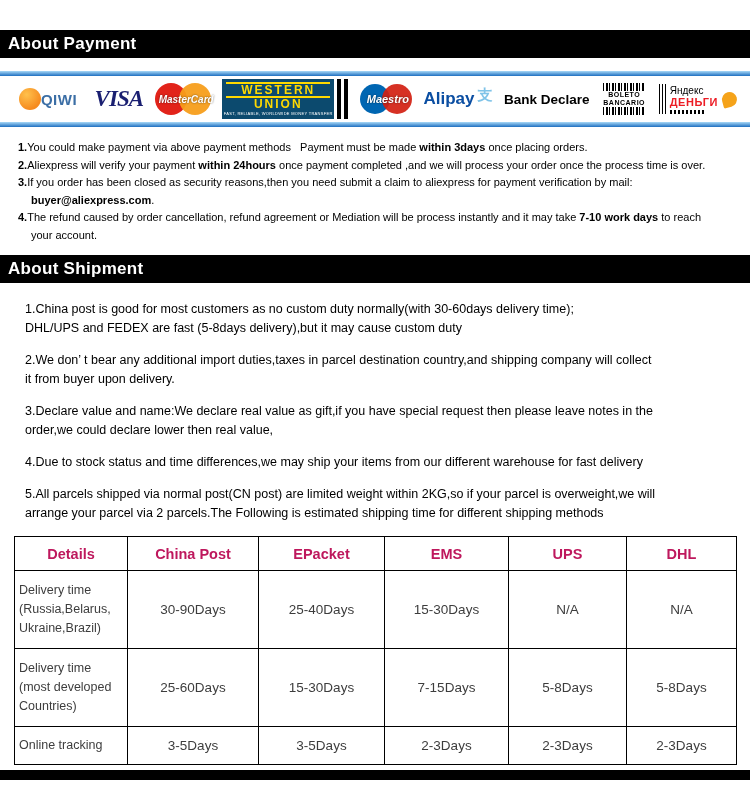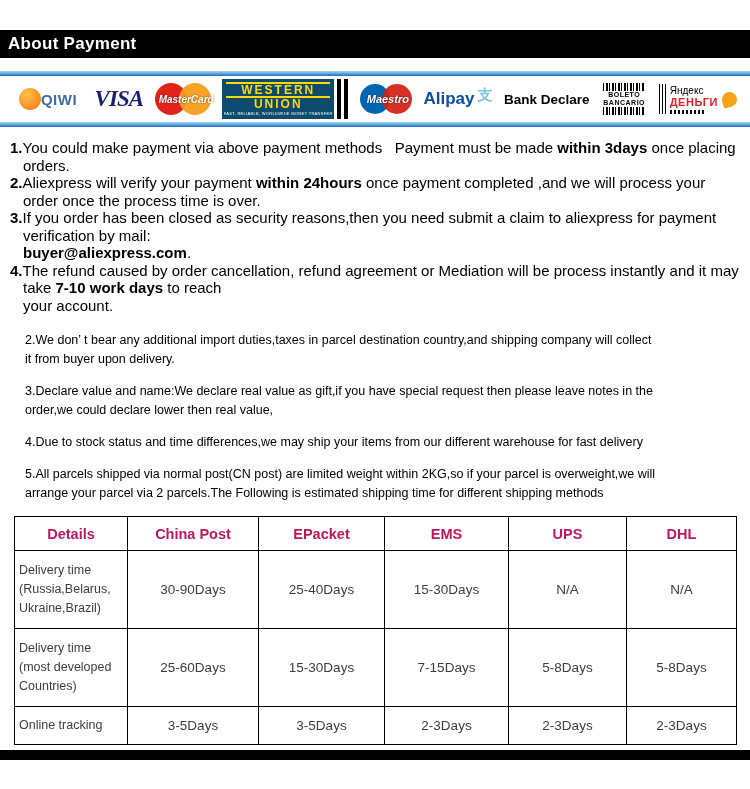--- a/index.html
+++ b/index.html
@@ -124,22 +124,22 @@
   .yx-code { width:34px; height:4px; margin-top:2px;
     background:repeating-linear-gradient(to right, #000 0 2px, transparent 2px 4px); }
   .yx-hand {
     width:15px; height:15px; border-radius:50% 50% 50% 10%;
     background:#f5a31a; transform:rotate(-15deg);
   }
 
   
   .pay-notes { padding:12px 8px 0 10px; }
   .p-note {
-    font-size:15px; line-height:17.5px; color:#000;
-    padding-left:13px; text-indent:-13px;
+    font-size:11px; line-height:17.5px; color:#000;
+    padding-left:13px; text-indent:-13px;margin-left:8px;
   }
   .p-note .num { font-weight:bold; }
   .seg { white-space:pre-line; }
   .b { font-weight:bold; }
 
   
   .ship-header { margin-top:11px; }
   .ship-notes { padding:17px 10px 0 25px; }
   .s-note { font-size:12.5px; line-height:19px; color:#000; margin-bottom:13px; }
 
@@ -251,22 +251,25 @@
 
   <div class="pay-notes">
     <div class="p-note"><span class="num">1.</span><span class="seg"><span>You could make payment via above payment methods&nbsp;&nbsp;&nbsp;Payment must be made </span><span class="b">within 3days</span><span> once placing orders.</span></span></div>
     <div class="p-note"><span class="num">2.</span><span class="seg"><span>Aliexpress will verify your payment </span><span class="b">within 24hours</span><span> once payment completed ,and we will process your order once the process time is over.</span></span></div>
     <div class="p-note"><span class="num">3.</span><span class="seg"><span>If you order has been closed as security reasons,then you need submit a claim to aliexpress for payment verification by mail:
 </span><span class="b">buyer@aliexpress.com</span><span>.</span></span></div>
     <div class="p-note"><span class="num">4.</span><span class="seg"><span>The refund caused by order cancellation, refund agreement or Mediation will be process instantly and it may take </span><span class="b">7-10 work days</span><span> to reach
 your account.</span></span></div>
   </div>
 
+  <div class="section-header ship-header">About Shipment</div>
 
   <div class="ship-notes">
+    <div class="s-note"><span class="num">1.</span><span class="seg">China post is good for most customers as no custom duty normally(with 30-60days delivery time);
+DHL/UPS and FEDEX are fast (5-8days delivery),but it may cause custom duty</span></div>
     <div class="s-note"><span class="num">2.</span><span class="seg">We don’ t bear any additional import duties,taxes in parcel destination country,and shipping company will collect
 it from buyer upon delivery.</span></div>
     <div class="s-note"><span class="num">3.</span><span class="seg">Declare value and name:We declare real value as gift,if you have special request then please leave notes in the
 order,we could declare lower then real value,</span></div>
     <div class="s-note"><span class="num">4.</span><span class="seg">Due to stock status and time differences,we may ship your items from our different warehouse for fast delivery</span></div>
     <div class="s-note"><span class="num">5.</span><span class="seg">All parcels shipped via normal post(CN post) are limited weight within 2KG,so if your parcel is overweight,we will
 arrange your parcel via 2 parcels.The Following is estimated shipping time for different shipping methods</span></div>
   </div>
 
   <table class="ship-table">

